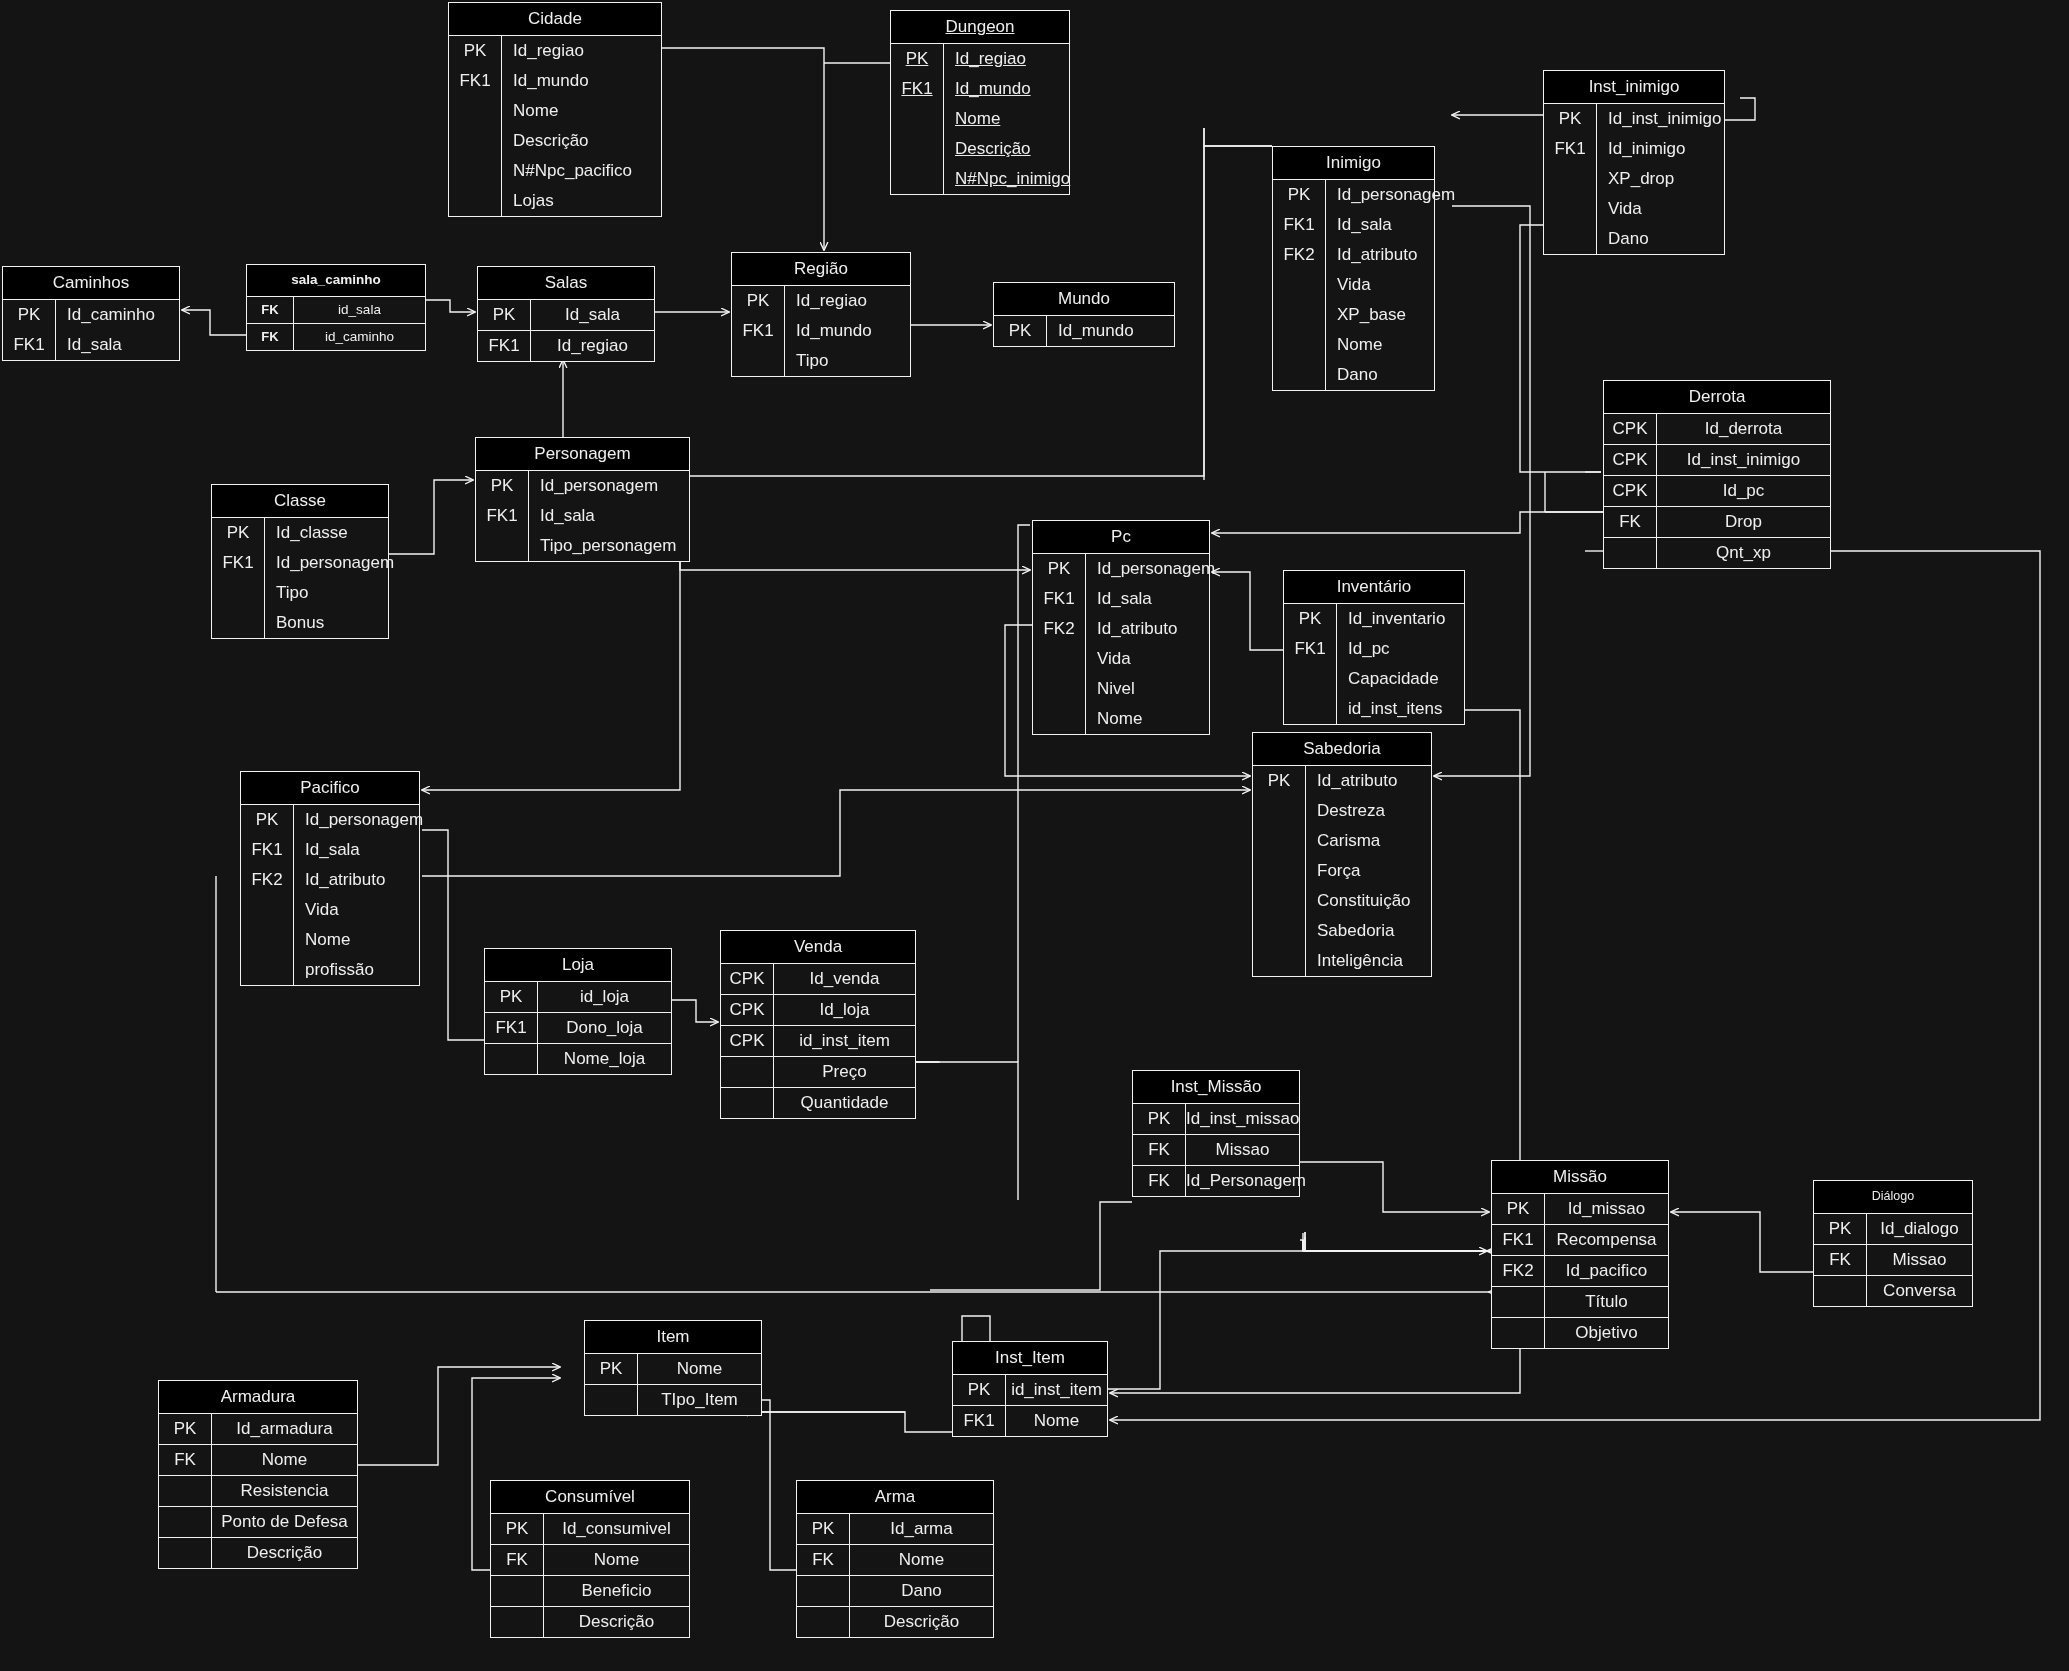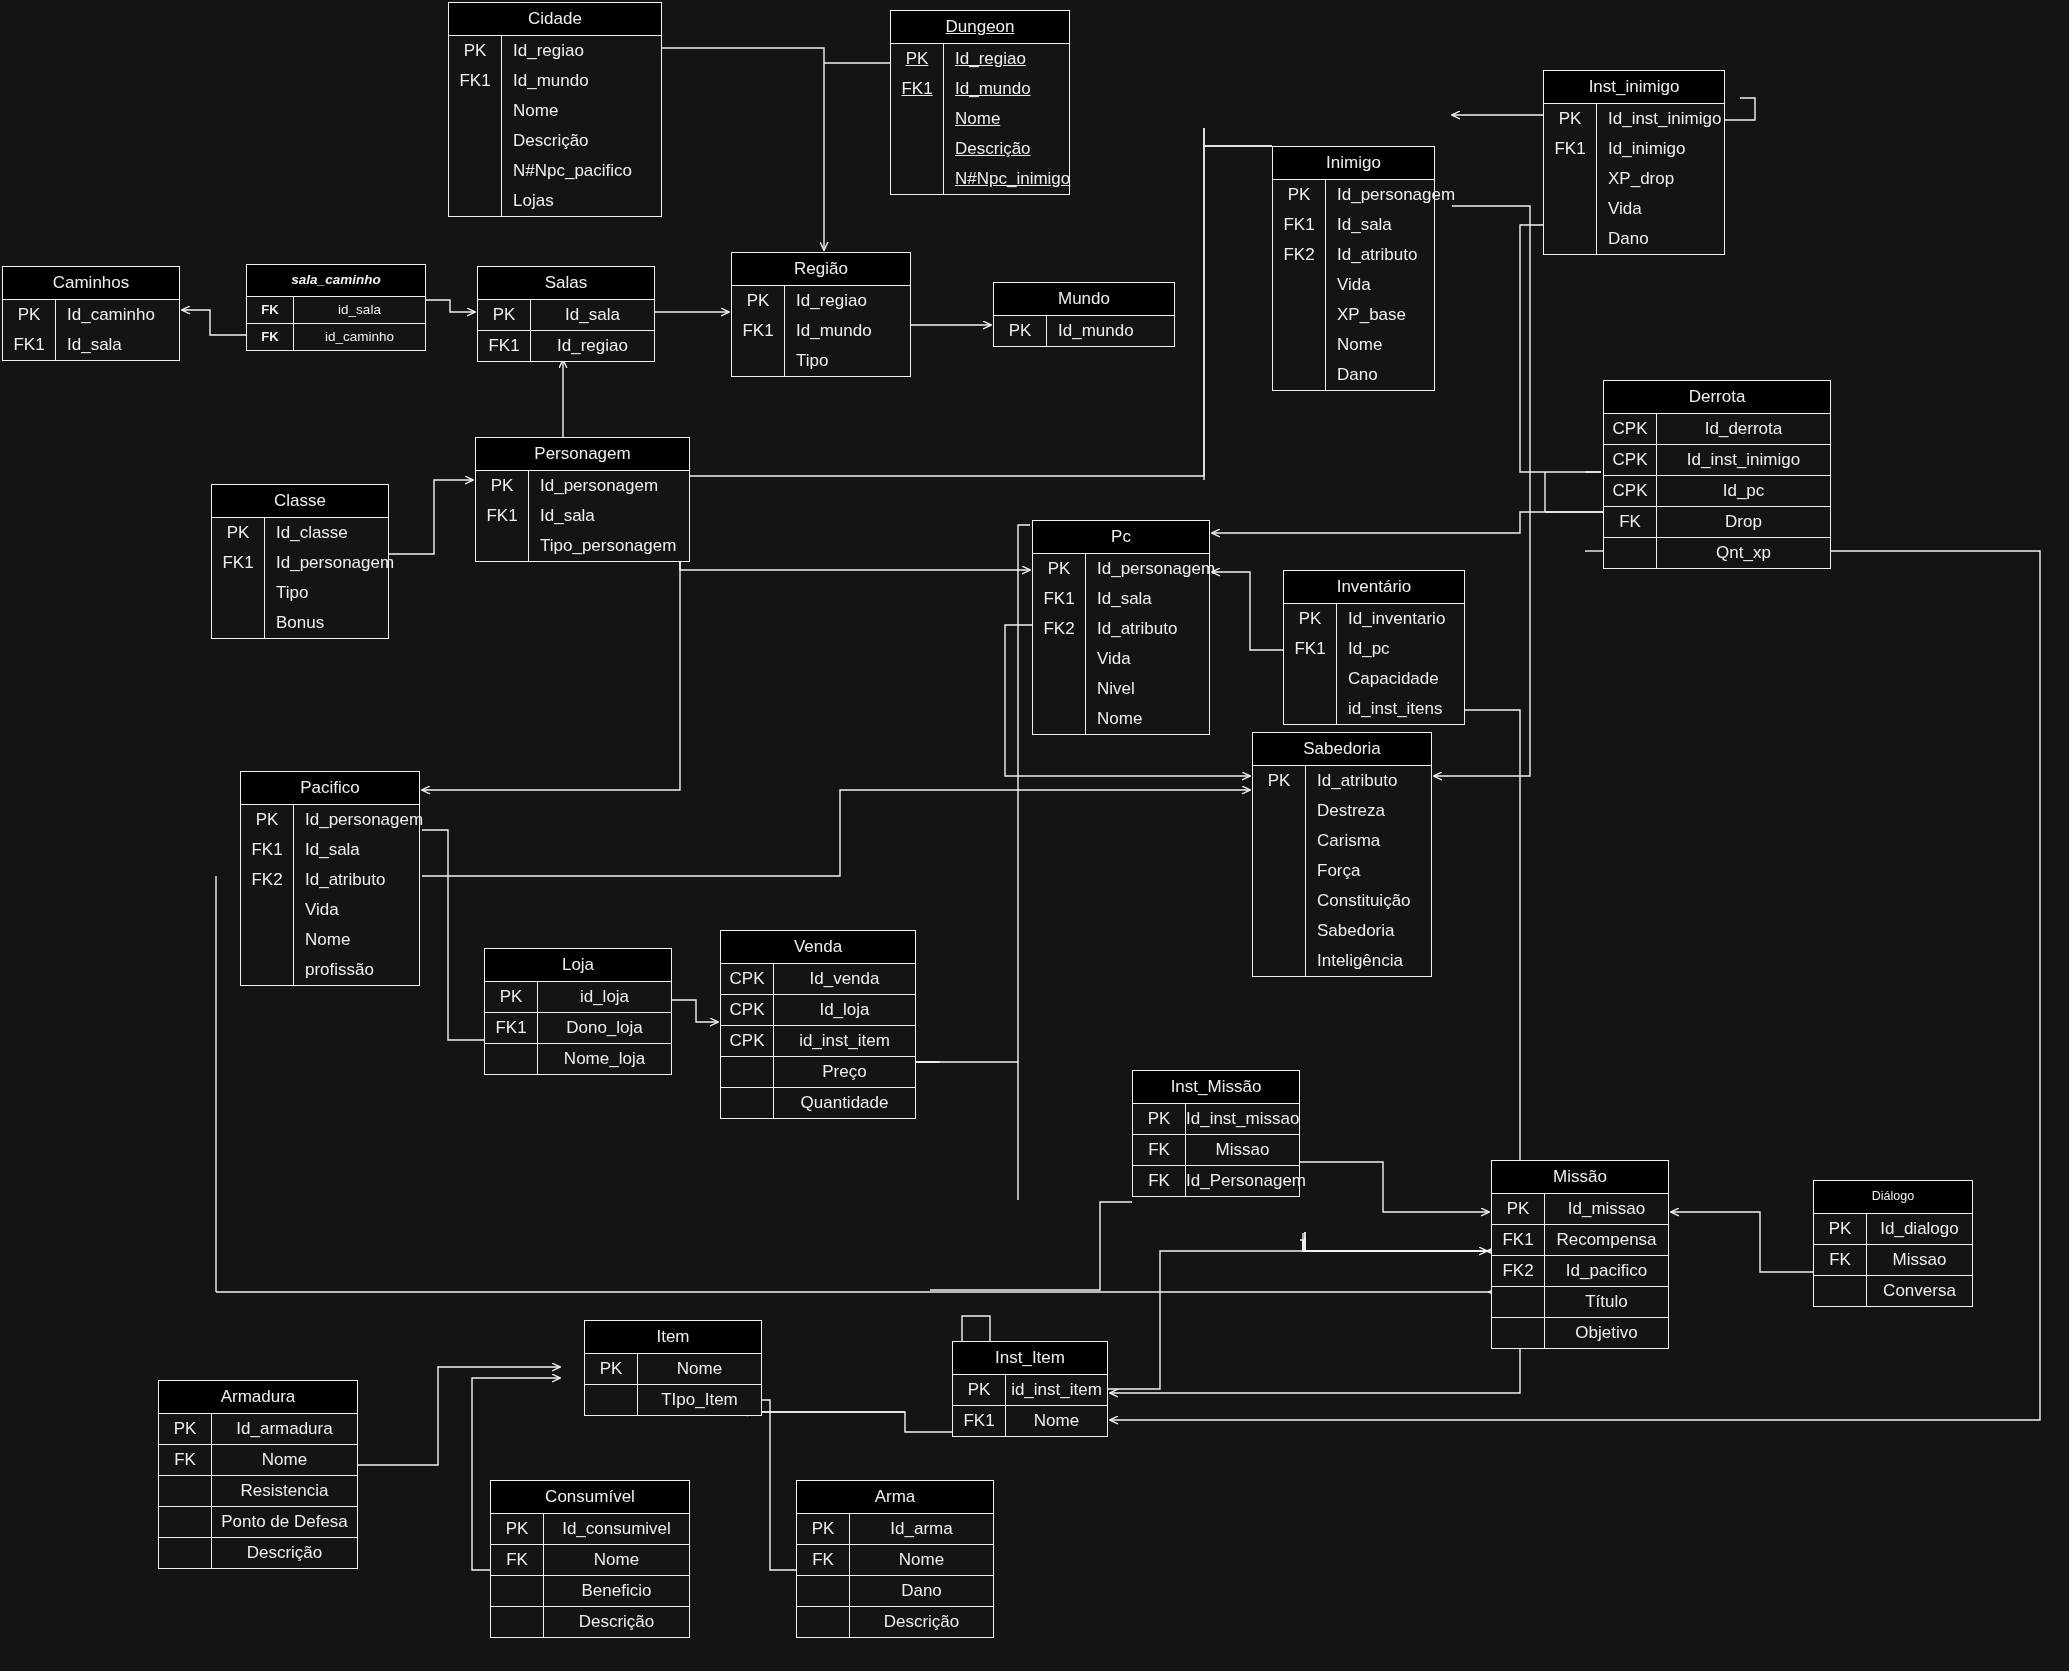--- a/index.html
+++ b/index.html
@@ -4,21 +4,21 @@
 <style>
   html,body{margin:0;padding:0;background:#141414;}
   body{width:2069px;height:1671px;position:relative;overflow:hidden;
        font-family:"Liberation Sans","DejaVu Sans",sans-serif;color:#e8e8e8;}
   #canvas{position:absolute;inset:0;}
   svg#wires{position:absolute;left:0;top:0;width:2069px;height:1671px;pointer-events:none;}
   .entity{position:absolute;border:1.5px solid #f2f2f2;background:#141414;box-sizing:border-box;}
   .ent-title{background:#000;color:#efefef;text-align:center;font-size:17px;
              line-height:1;padding:7px 4px 8px;border-bottom:1.5px solid #f2f2f2;
              white-space:nowrap;}
-  .ent-title.small{font-size:13.5px;font-weight:bold;padding:8px 4px 9px;font-style:italic;}
+  .ent-title.small{font-size:13.5px;font-weight:bold;padding:8px 4px 9px;}
   .ent-title.tiny{font-size:12.5px;padding:9px 4px 10px;}
   .attrs{display:block;}
   .attr{display:flex;align-items:stretch;min-height:30px;}
   .attr .key{width:52px;min-width:52px;text-align:center;font-size:17px;
              display:flex;align-items:center;justify-content:center;color:#efefef;}
   .attr .nm{flex:1;font-size:17px;display:flex;align-items:center;padding-left:11px;color:#efefef;}
   
   .plain .attrs{position:relative;}
   .plain .attr .key{border-right:1.3px solid #f2f2f2;}
   

